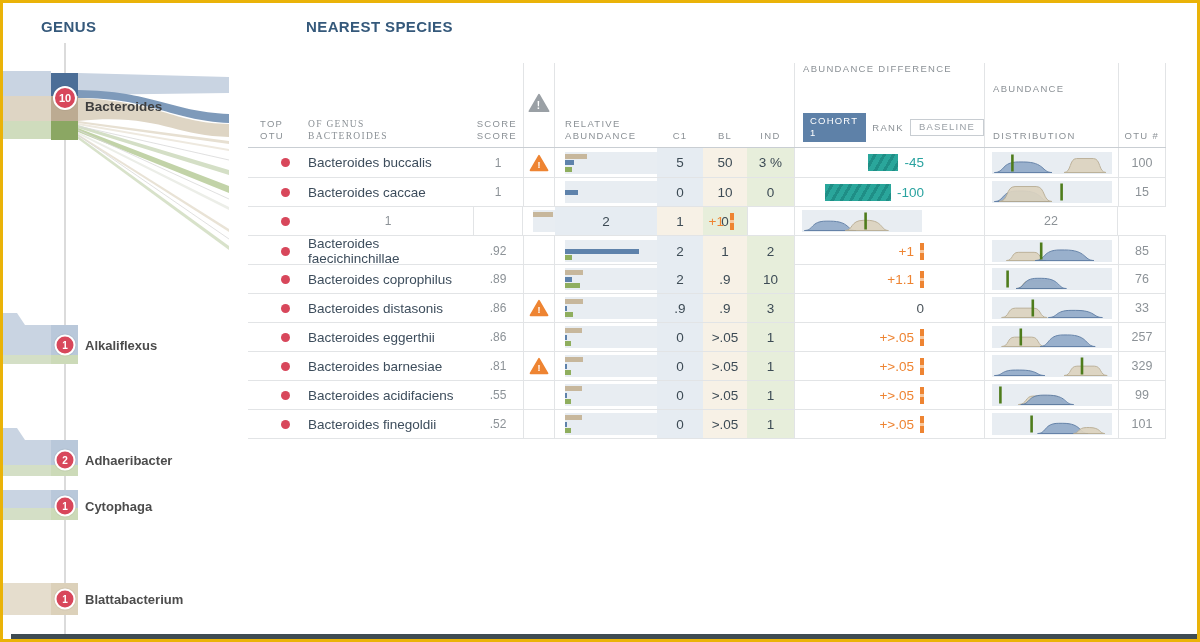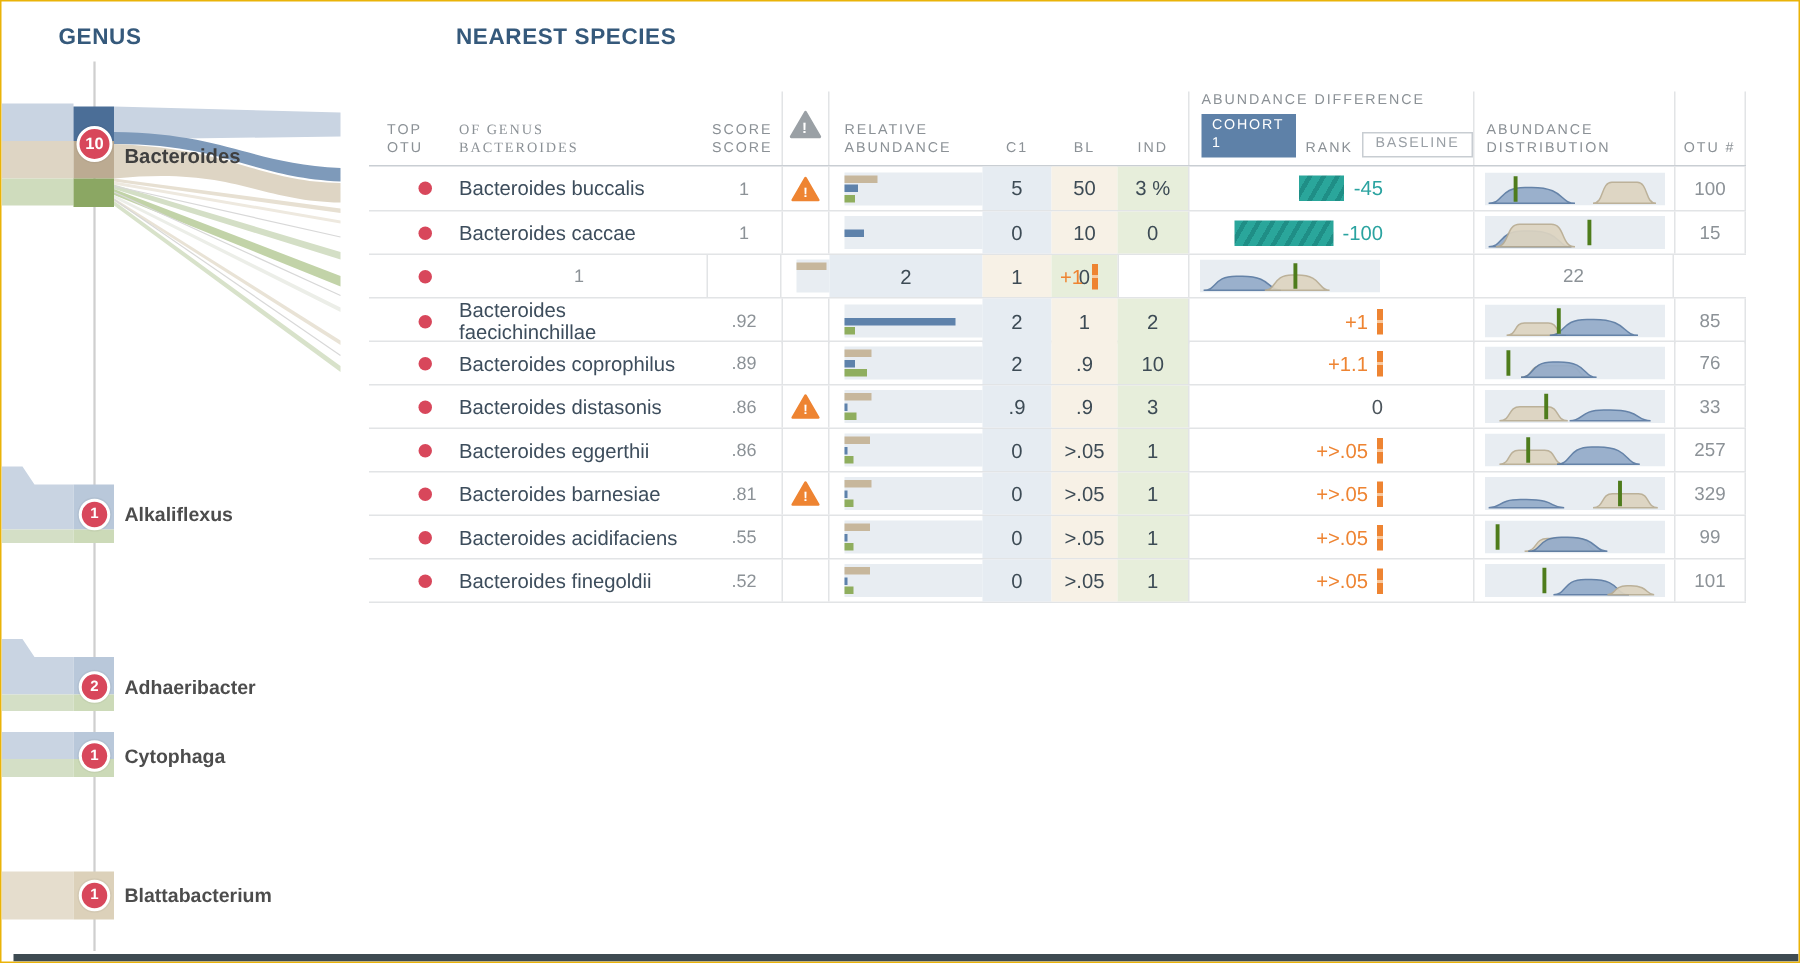--- a/index.html
+++ b/index.html
@@ -1,20 +1,20 @@
 <!DOCTYPE html>
 <html><head>
 <meta charset="utf-8">
 <style>
   * { margin:0; padding:0; box-sizing:border-box; }
   html,body { background:#fff; }
   body { font-family:"Liberation Sans", sans-serif; }
   #frame {
     position:relative; width:1200px; height:642px; background:#fff;
-    border:1px solid #eab308; overflow:hidden;
+    border:3px solid #eab308; overflow:hidden;
   }
   .panel-title {
     position:absolute; top:15px; font-size:15px; font-weight:bold;
     color:#35597b; letter-spacing:.4px;
   }
   #genus-title { left:38px; }
   #species-title { left:303px; }
 
   
   #sankey { position:absolute; left:0; top:0; }
@@ -39,21 +39,21 @@
     grid-template-columns:55px 170px 50px 32px 102px 46px 44px 47px 190px 134px 48px;
   }
   .hdr { border-bottom:1px solid #c9ced3; }
   .hcell {
     display:flex; flex-direction:column; justify-content:flex-end;
     padding-bottom:5px; min-height:41px;
     font-size:9.5px; letter-spacing:1.3px; color:#8b9196; line-height:12px;
   }
   .hcell.right { align-items:flex-end; padding-right:6px; }
   .hcell.center { align-items:center; }
-  .bl { border-left:1px solid #e2e4e6; }
+  .bl { border-left:1px solid #e2e4e6;gap:35px; }
   .br { border-right:1px solid #e2e4e6; }
   .trow { border-top:1px solid #e2e4e6; height:29px; }
   .trow:first-child { border-top:none; }
   #rows { border-bottom:1px solid #e2e4e6; }
   .c { display:flex; align-items:center; }
   .dot { width:9px; height:9px; border-radius:50%; background:#d8475b; margin-left:33px; }
   .c-name { font-size:13.5px; color:#3d4d5c; padding-left:5px; }
   .c-rank { font-size:12px; color:#8c9297; justify-content:center; }
   .c-warn { justify-content:center; }
   .c-rel { padding-left:10px; }
@@ -66,21 +66,21 @@
   .diff-wrap { width:126px; margin-right:60px; display:flex; align-items:center; justify-content:flex-end; gap:6px; }
   .teal-bar { height:17px; background:repeating-linear-gradient(120deg,#2aa69b 0 5px,#1f8e86 5px 8px); }
   .diff-neg-label { font-size:13.5px; color:#2aa3a0; }
   .diff-pos-label { font-size:13.5px; color:#ee8432; }
   .diff-zero-label { font-size:13.5px; color:#4c555c; }
   .orange-tick { width:4px; height:17px; background:linear-gradient(#ee8432 44%, #f8c9a0 44% 56%, #ee8432 56%); }
   .c-dist { padding-left:7px; }
   .c-otu { justify-content:center; font-size:12.5px; color:#8c9297; }
 
   
-  .diff-hdr-line2 { display:flex; align-items:flex-end; gap:6px; margin-top:3px; }
+  .diff-hdr-line2 { display:flex; align-items:center; gap:6px; margin-top:3px; }
   .chip-cohort { background:#5e81a8; color:#fff; padding:2px 7px 3px; font-size:9.5px; letter-spacing:1.2px; }
   .chip-baseline { background:#fff; color:#9aa0a6; border:1px solid #c8cdd2; padding:1px 8px 2px; font-size:9.5px; letter-spacing:1.2px; }
 
   #bottom-bar { position:absolute; left:8px; right:0; bottom:0; height:5px; background:#3e4b52; }
 </style>
 </head>
 <body>
 
 <div id="frame">
 

